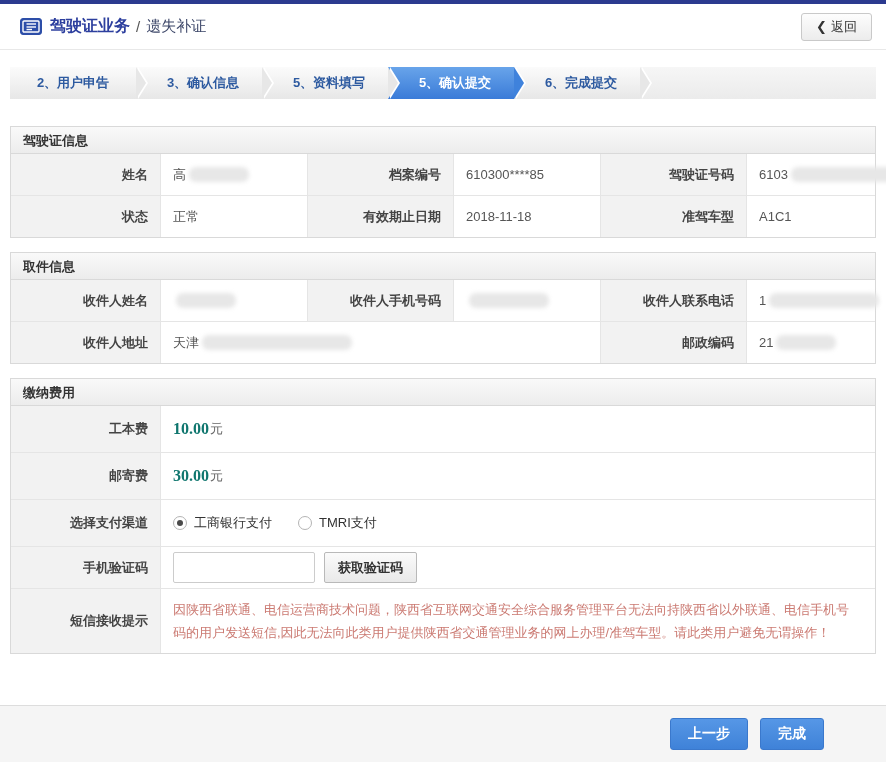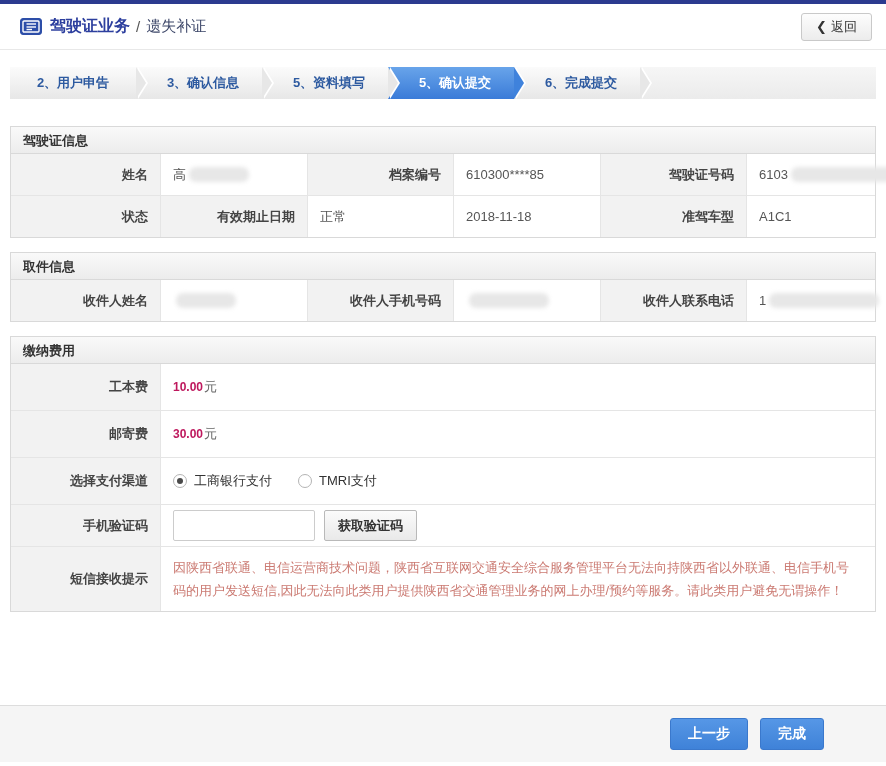--- a/index.html
+++ b/index.html
@@ -78,21 +78,21 @@
   .cell-value.last { border-right:none; }
   .redact {
     display:inline-block; height:15px; border-radius:7px;
     background:#e7e7e7; filter:blur(2px); vertical-align:middle; margin-left:3px;
   }
   .redact.w60 { width:60px; } .redact.w80 { width:80px; }
   .redact.w110 { width:110px; } .redact.w150 { width:150px; }
 
   
   .fee-row .cell { min-height:46px; }
-  .fee-amount { color:#be185d; font-weight:bold; font-size:12px; }
+  .fee-amount { color:#0f766e; font-weight:bold; font-size:16px;font-family:Liberation Serif, serif; }
   .fee-unit { color:#666; font-size:13px; margin-left:1px; }
 
   .radio-opt { display:inline-flex; align-items:center; margin-right:26px; cursor:pointer; color:#333; }
   .radio {
     width:14px; height:14px; border:1px solid #b4b4b4; border-radius:50%;
     background:#fff; position:relative; margin-right:7px; flex:none;
   }
   .radio.selected::after {
     content:""; position:absolute; left:3px; top:3px; right:3px; bottom:3px;
     border-radius:50%; background:#4a4a4a;
@@ -171,24 +171,24 @@
       <span>610300****85</span>
     </div>
     <div class="cell cell-label">驾驶证号码</div>
     <div class="cell cell-value last">
       <span>6103</span>
         <span class="redact w110"></span>
     </div>
   </div>
   <div class="grid-row cols-6">
     <div class="cell cell-label">状态</div>
+    <div class="cell cell-value">
+      <span>正常</span>
+    </div>
     <div class="cell cell-label">有效期止日期</div>
-    <div class="cell cell-value">
-      <span>正常</span>
-    </div>
     <div class="cell cell-value">
       <span>2018-11-18</span>
     </div>
     <div class="cell cell-label">准驾车型</div>
     <div class="cell cell-value last">
       <span>A1C1</span>
     </div>
   </div>
 </section>
 
@@ -200,20 +200,32 @@
       <span class="redact w60"></span>
     </div>
     <div class="cell cell-label">收件人手机号码</div>
     <div class="cell cell-value">
       <span class="redact w80"></span>
     </div>
     <div class="cell cell-label">收件人联系电话</div>
     <div class="cell cell-value last">
       <span>1</span>
         <span class="redact w110"></span>
+    </div>
+  </div>
+  <div class="grid-row cols-addr">
+    <div class="cell cell-label">收件人地址</div>
+    <div class="cell cell-value">
+      <span>天津</span>
+        <span class="redact w150"></span>
+    </div>
+    <div class="cell cell-label">邮政编码</div>
+    <div class="cell cell-value last">
+      <span>21</span>
+        <span class="redact w60"></span>
     </div>
   </div>
 </section>
 
 <section class="section">
   <div class="section-title">缴纳费用</div>
 
   <div class="grid-row cols-2 fee-row">
     <div class="cell cell-label">工本费</div>
     <div class="cell cell-value last">
@@ -249,21 +261,21 @@
     <div class="cell cell-label">手机验证码</div>
     <div class="cell cell-value last">
       <input class="code-input" type="text" value="" style="">
       <button class="btn-getcode">获取验证码</button>
     </div>
   </div>
 
   <div class="grid-row cols-2 notice-row">
     <div class="cell cell-label">短信接收提示</div>
     <div class="cell cell-value last" style="align-items:flex-start; padding-left:0;">
-      <div class="notice-text">因陕西省联通、电信运营商技术问题，陕西省互联网交通安全综合服务管理平台无法向持陕西省以外联通、电信手机号码的用户发送短信,因此无法向此类用户提供陕西省交通管理业务的网上办理/预约等服务。请此类用户避免无谓操作！</div>
+      <div class="notice-text">因陕西省联通、电信运营商技术问题，陕西省互联网交通安全综合服务管理平台无法向持陕西省以外联通、电信手机号码的用户发送短信,因此无法向此类用户提供陕西省交通管理业务的网上办理/准驾车型。请此类用户避免无谓操作！</div>
     </div>
   </div>
 </section>
 
 <footer class="footer">
   <button class="btn-primary">上一步</button>
   <button class="btn-primary">完成</button>
 </footer>
 
 </body></html>

